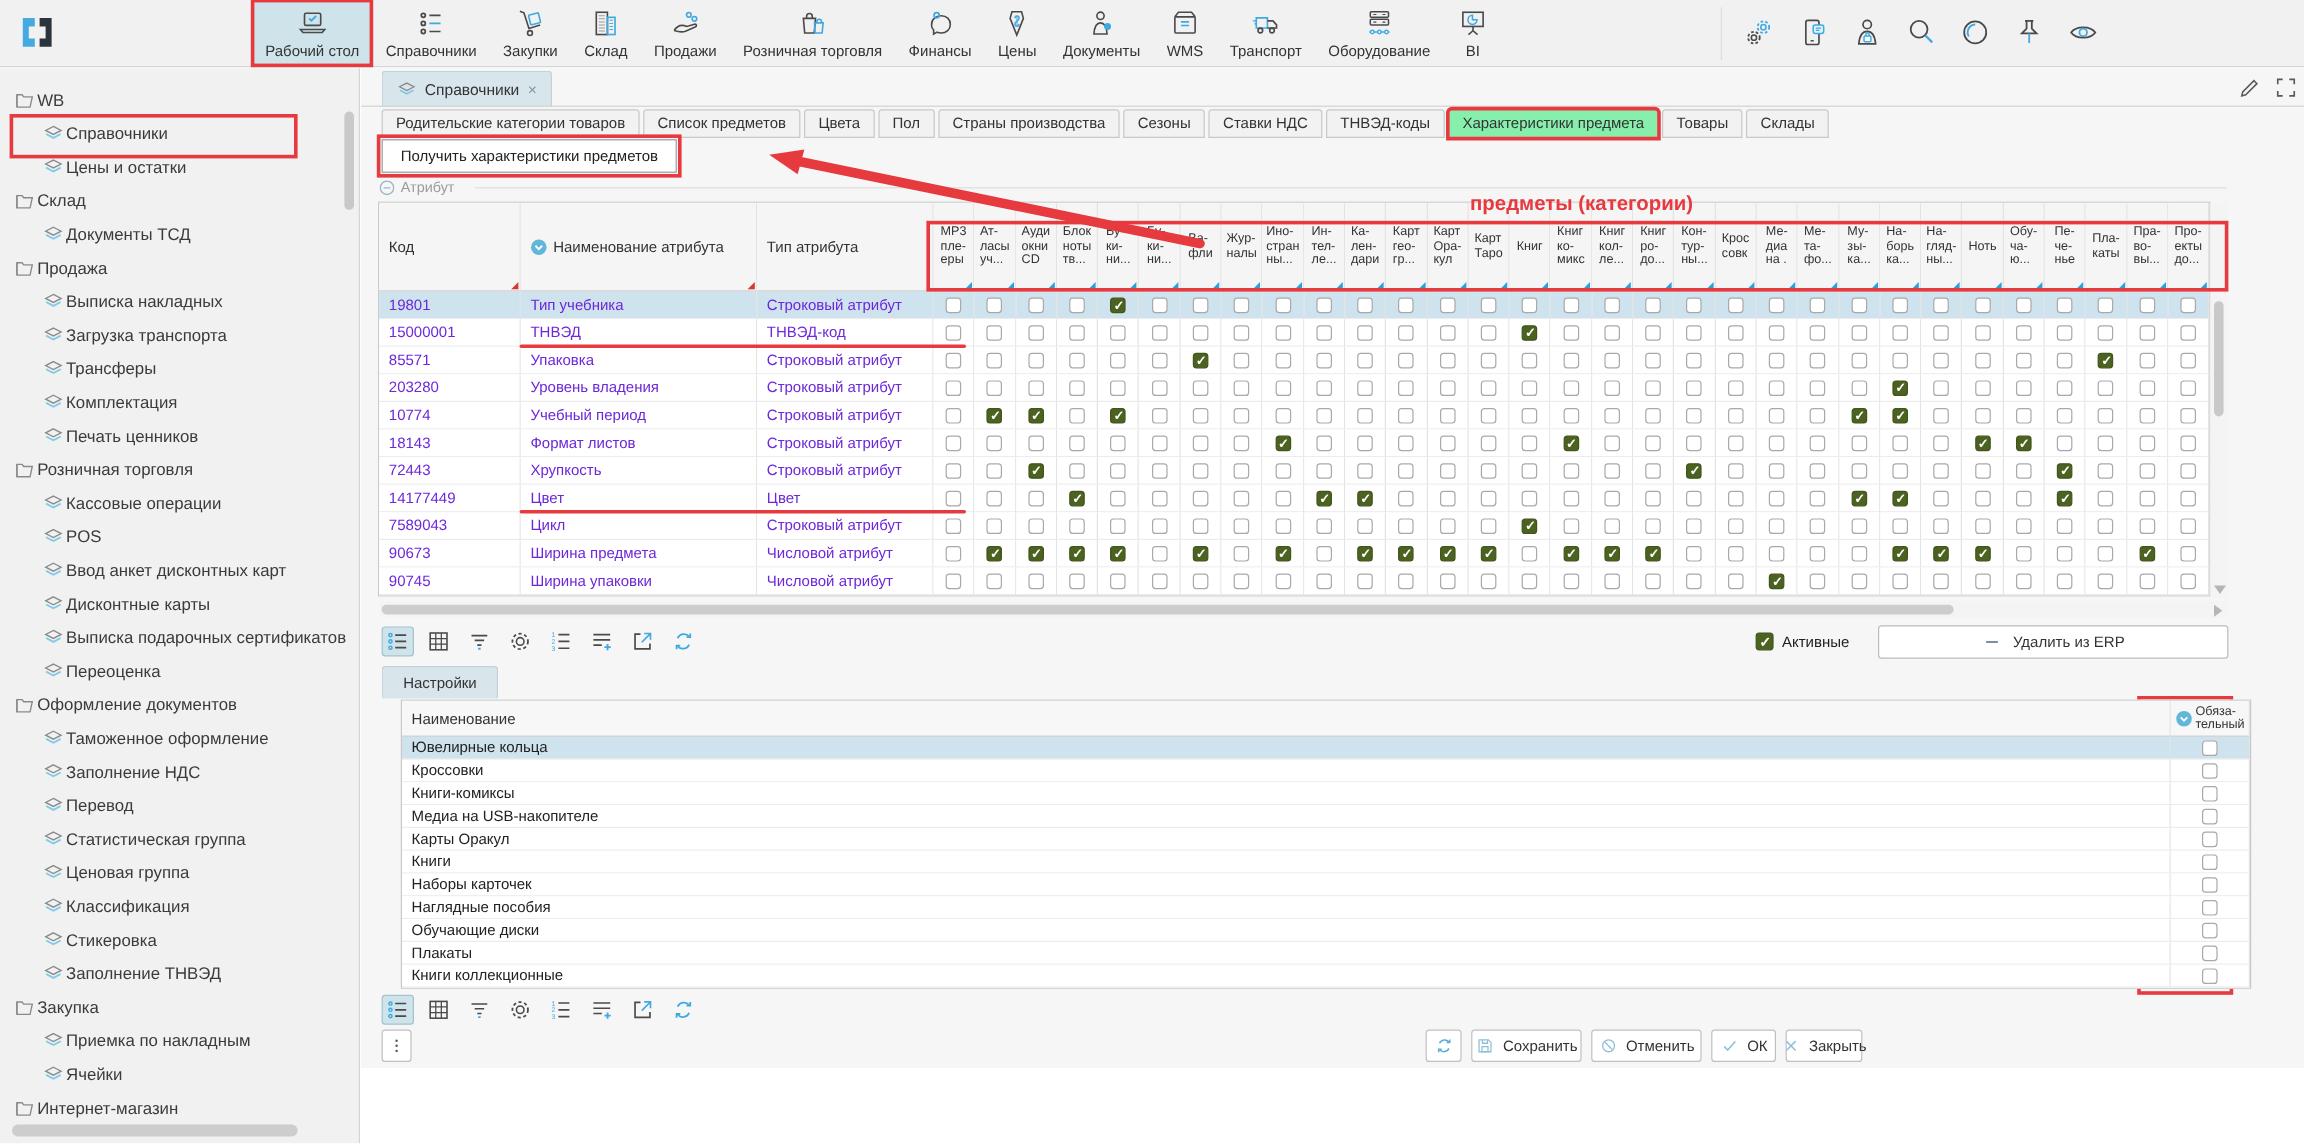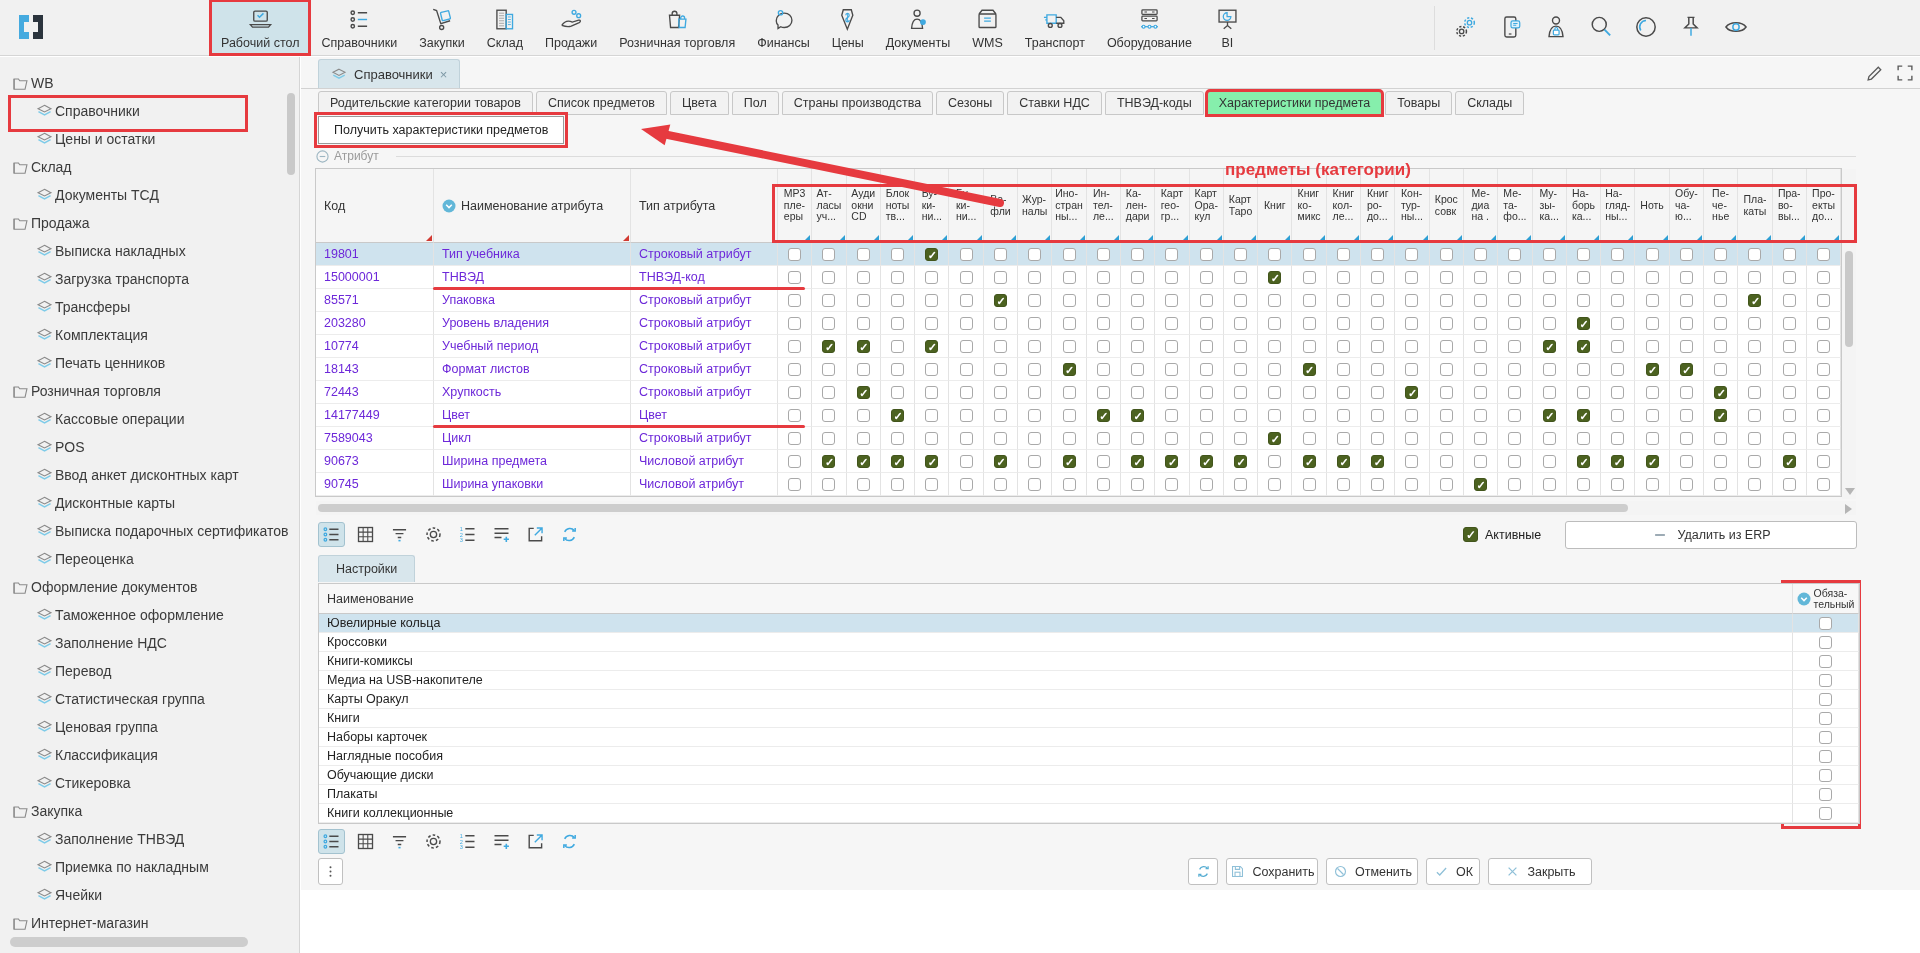--- a/index.html
+++ b/index.html
@@ -96,41 +96,41 @@
 
   #active-flt{position:absolute;left:1463px;top:527px;display:flex;align-items:center;gap:7px;font-size:12.5px;color:#222;}
   #active-flt .cb{width:15px;height:15px;}
   #active-flt .cb.on::after{font-size:12px;left:2px;top:0;}
   #del-btn{position:absolute;left:1565px;top:521px;width:292px;height:28px;background:#fff;border:1px solid #bcbcbc;border-radius:3px;font-size:12.5px;font-family:inherit;color:#333;display:flex;align-items:center;justify-content:center;gap:8px;cursor:pointer;}
   #del-btn svg{width:18px;height:18px;}
 
   #settings-tab{position:absolute;left:318px;top:555px;height:27px;display:flex;align-items:center;padding:0 17px;background:#d8e6ec;border:1px solid #c0d2da;border-bottom:none;border-radius:3px 3px 0 0;font-size:12.5px;cursor:pointer;}
 
   
-  #t2wrap{position:absolute;left:318px;top:583px;border:1px solid #c9c9c9;background:#fff;}
+  #t2wrap{position:absolute;left:334px;top:583px;border:1px solid #c9c9c9;background:#fff;}
   #t2{display:grid;grid-template-columns:1474px 66px;}
   #t2 .c{border-right:1px solid #e3e3e3;position:relative;font-size:12.5px;overflow:hidden;white-space:nowrap;background:#fff;}
   #t2 .c.h{height:30px;background:#f7f7f7;border-bottom:1px solid #c9c9c9;display:flex;align-items:center;}
   #t2 .c.h.txt{padding-left:8px;}
   #t2 .c.h.req{justify-content:center;gap:3px;font-size:10.5px;line-height:11px;text-align:left;}
   #t2 .c.b{height:19px;line-height:18px;border-bottom:1px solid #ececec;}
   #t2 .c.b.txt{padding-left:8px;color:#222;}
   #t2 .c.b.req{display:flex;align-items:center;justify-content:center;}
   #t2 .c.sel{background:#cfe3ee;}
 
   
   #kebab-btn{position:absolute;left:318px;top:858px;width:25px;height:27px;background:#fff;border:1px solid #c0c0c0;border-radius:3px;display:flex;align-items:center;justify-content:center;cursor:pointer;}
   #kebab-btn svg{width:17px;height:17px;}
   .f-btn{position:absolute;top:858px;height:27px;border:1px solid #c0c0c0;background:#fff;border-radius:3px;font-size:12.5px;font-family:inherit;color:#333;display:flex;align-items:center;justify-content:center;gap:6px;cursor:pointer;padding:0 10px;}
   .f-btn svg{width:17px;height:17px;}
   #btn-refresh{left:1188px;width:30px;}
   #btn-save{left:1226px;width:92px;}
   #btn-cancel{left:1326px;width:92px;}
   #btn-ok{left:1426px;width:54px;}
-  #btn-close{left:1488px;width:104px;}
+  #btn-close{left:1488px;width:64px;}
 </style>
 </head>
 <body>
 
 <div id="app">
 
   <header id="topbar">
     <span id="logo">
         <svg viewBox="0 0 30 30">
           <path d="M3 3h10v7H8v10h5v7H3z" fill="#45aadf"></path>
@@ -564,37 +564,37 @@
   </div>
         <div class="tree-row item">
     <span class="t-ico">
             <svg viewBox="0 0 18 18" fill="none">
               <path d="M9 2.5L15.8 6 9 9.5 2.2 6z" stroke="#8a8a8a" stroke-width="1.2"></path>
               <path d="M2.6 9.2L9 12.6l6.4-3.4" stroke="#7ecbe8" stroke-width="1.6"></path>
             </svg>
           </span>
     <span>Стикеровка</span>
   </div>
+        <div class="tree-row item">
+    <span class="t-ico">
+            <svg viewBox="0 0 18 18" fill="none">
+              <path d="M9 2.5L15.8 6 9 9.5 2.2 6z" stroke="#8a8a8a" stroke-width="1.2"></path>
+              <path d="M2.6 9.2L9 12.6l6.4-3.4" stroke="#7ecbe8" stroke-width="1.6"></path>
+            </svg>
+          </span>
+    <span>Заполнение ТНВЭД</span>
+  </div>
         <div class="tree-row folder">
     <span class="t-ico">
             <svg viewBox="0 0 18 18" fill="none">
               <path d="M2.2 4.2h4.6l1.4 1.9h7.6l-2 9H2.2z" stroke="#8a8a8a" stroke-width="1.2"></path>
               <path d="M2.2 15.1V4.2" stroke="#8a8a8a" stroke-width="1.2"></path>
             </svg>
           </span>
     <span>Закупка</span>
-  </div>
-        <div class="tree-row item">
-    <span class="t-ico">
-            <svg viewBox="0 0 18 18" fill="none">
-              <path d="M9 2.5L15.8 6 9 9.5 2.2 6z" stroke="#8a8a8a" stroke-width="1.2"></path>
-              <path d="M2.6 9.2L9 12.6l6.4-3.4" stroke="#7ecbe8" stroke-width="1.6"></path>
-            </svg>
-          </span>
-    <span>Заполнение ТНВЭД</span>
   </div>
         <div class="tree-row item">
     <span class="t-ico">
             <svg viewBox="0 0 18 18" fill="none">
               <path d="M9 2.5L15.8 6 9 9.5 2.2 6z" stroke="#8a8a8a" stroke-width="1.2"></path>
               <path d="M2.6 9.2L9 12.6l6.4-3.4" stroke="#7ecbe8" stroke-width="1.6"></path>
             </svg>
           </span>
     <span>Приемка по накладным</span>
   </div>

